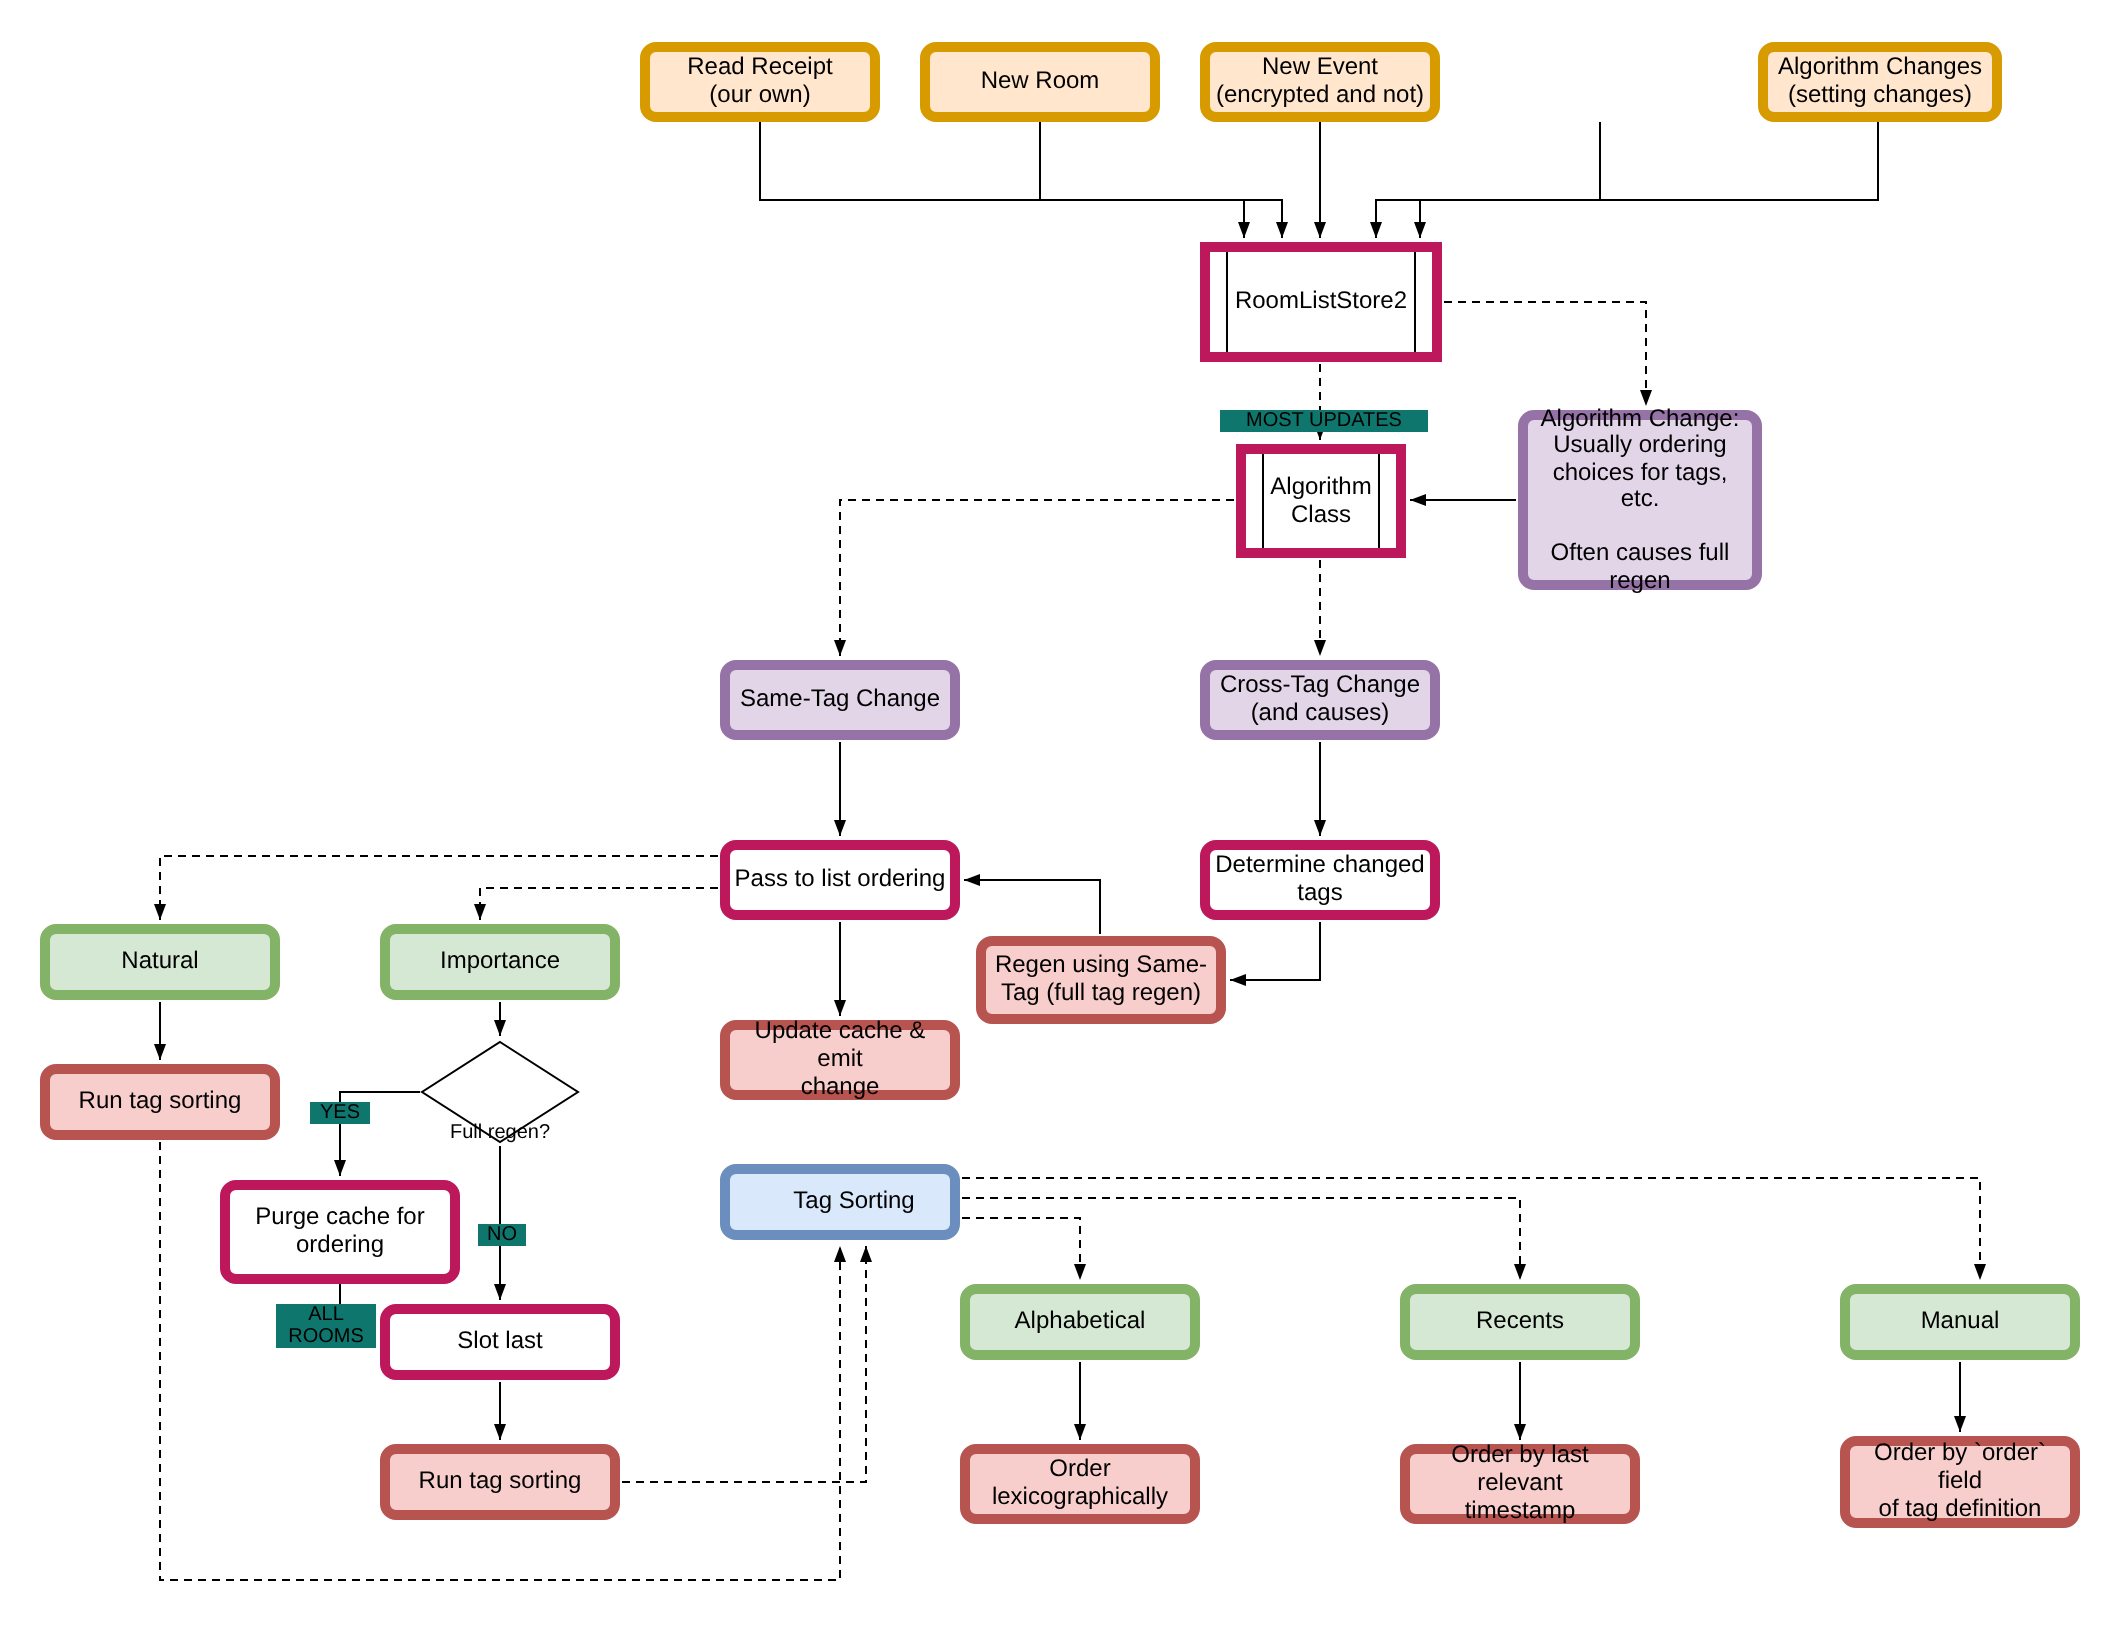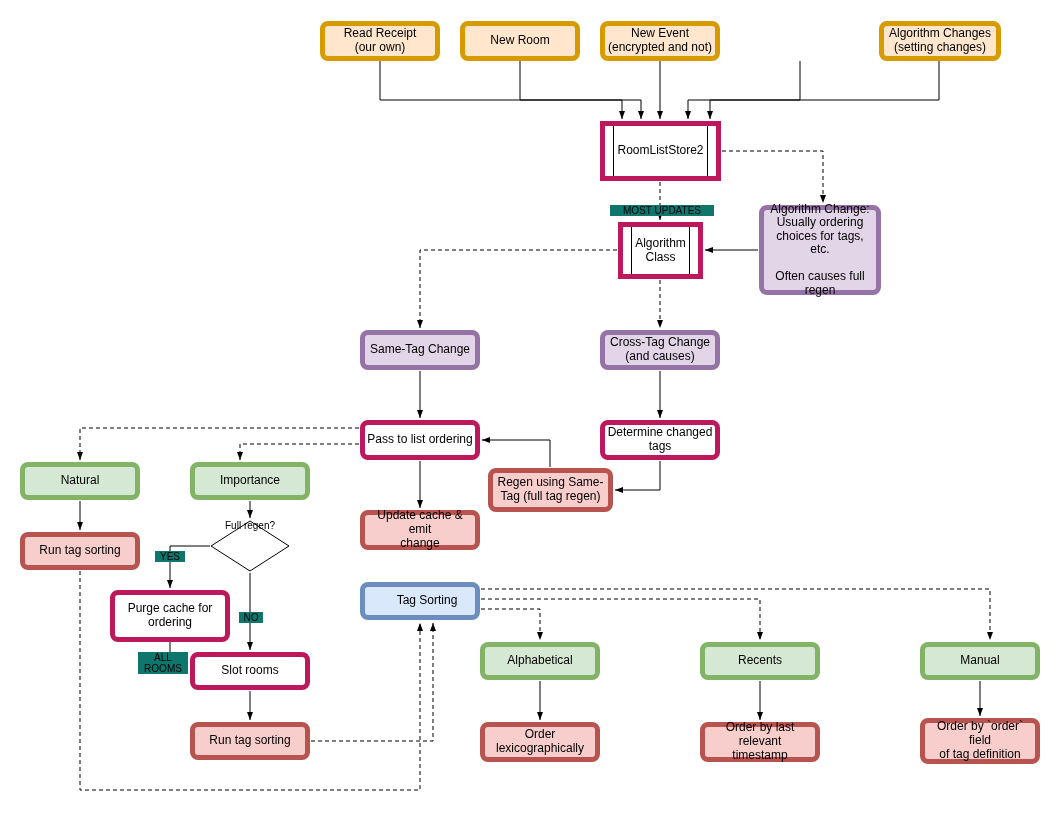--- a/index.html
+++ b/index.html
@@ -27,21 +27,21 @@
   .blue   { background:#dae8fc; border-color:#6c8ebf; }
   .note   { line-height:1.12; }
   .process { border-radius:0; position:absolute; }
   .process::before, .process::after {
     content:""; position:absolute; top:0; bottom:0; width:0;
     border-left:1px solid #000;
   }
   .process::before { left:8px; }
   .process::after  { right:8px; }
   .diamond-wrap {
-    position:absolute; display:flex; align-items:flex-start; justify-content:center;
+    position:absolute; display:flex; align-items:flex-end; justify-content:center;
   }
   .diamond-wrap svg { position:absolute; left:0; top:0; }
   .diamond-label { position:relative; font-size:10px; }
   .edge-label {
     position:absolute; font-size:10px; line-height:1.1;
     background:#0f766e; text-align:center; white-space:pre-line; padding:0 2px;margin-top:12px;
   }
 </style>
 </head>
 <body>
@@ -127,21 +127,21 @@
 
   <div class="diamond-wrap" style="left:210px;top:520px;width:80px;height:52px;">
     <svg width="80" height="52" xmlns="http://www.w3.org/2000/svg">
       <polygon points="40,1 79,26 40,51 1,26" fill="#ffffff" stroke="#000000" stroke-width="1"></polygon>
     </svg>
     <span class="diamond-label">Full regen?</span>
   </div>
 
   <div class="node rounded" style="left:110px;top:590px;width:120px;height:52px;">Purge cache for
 ordering</div>
-  <div class="node rounded" style="left:190px;top:652px;width:120px;height:38px;">Slot rooms</div>
+  <div class="node rounded" style="left:190px;top:652px;width:120px;height:38px;">Slot last</div>
   <div class="node rounded red" style="left:190px;top:722px;width:120px;height:38px;">Run tag sorting</div>
 
   <div class="node rounded blue" style="left:360px;top:582px;width:120px;height:38px;padding-left:16px;">Tag Sorting</div>
 
   <div class="node rounded green" style="left:480px;top:642px;width:120px;height:38px;">Alphabetical</div>
   <div class="node rounded green" style="left:700px;top:642px;width:120px;height:38px;">Recents</div>
   <div class="node rounded green" style="left:920px;top:642px;width:120px;height:38px;">Manual</div>
 
   <div class="node rounded red" style="left:480px;top:722px;width:120px;height:40px;">Order
 lexicographically</div>

